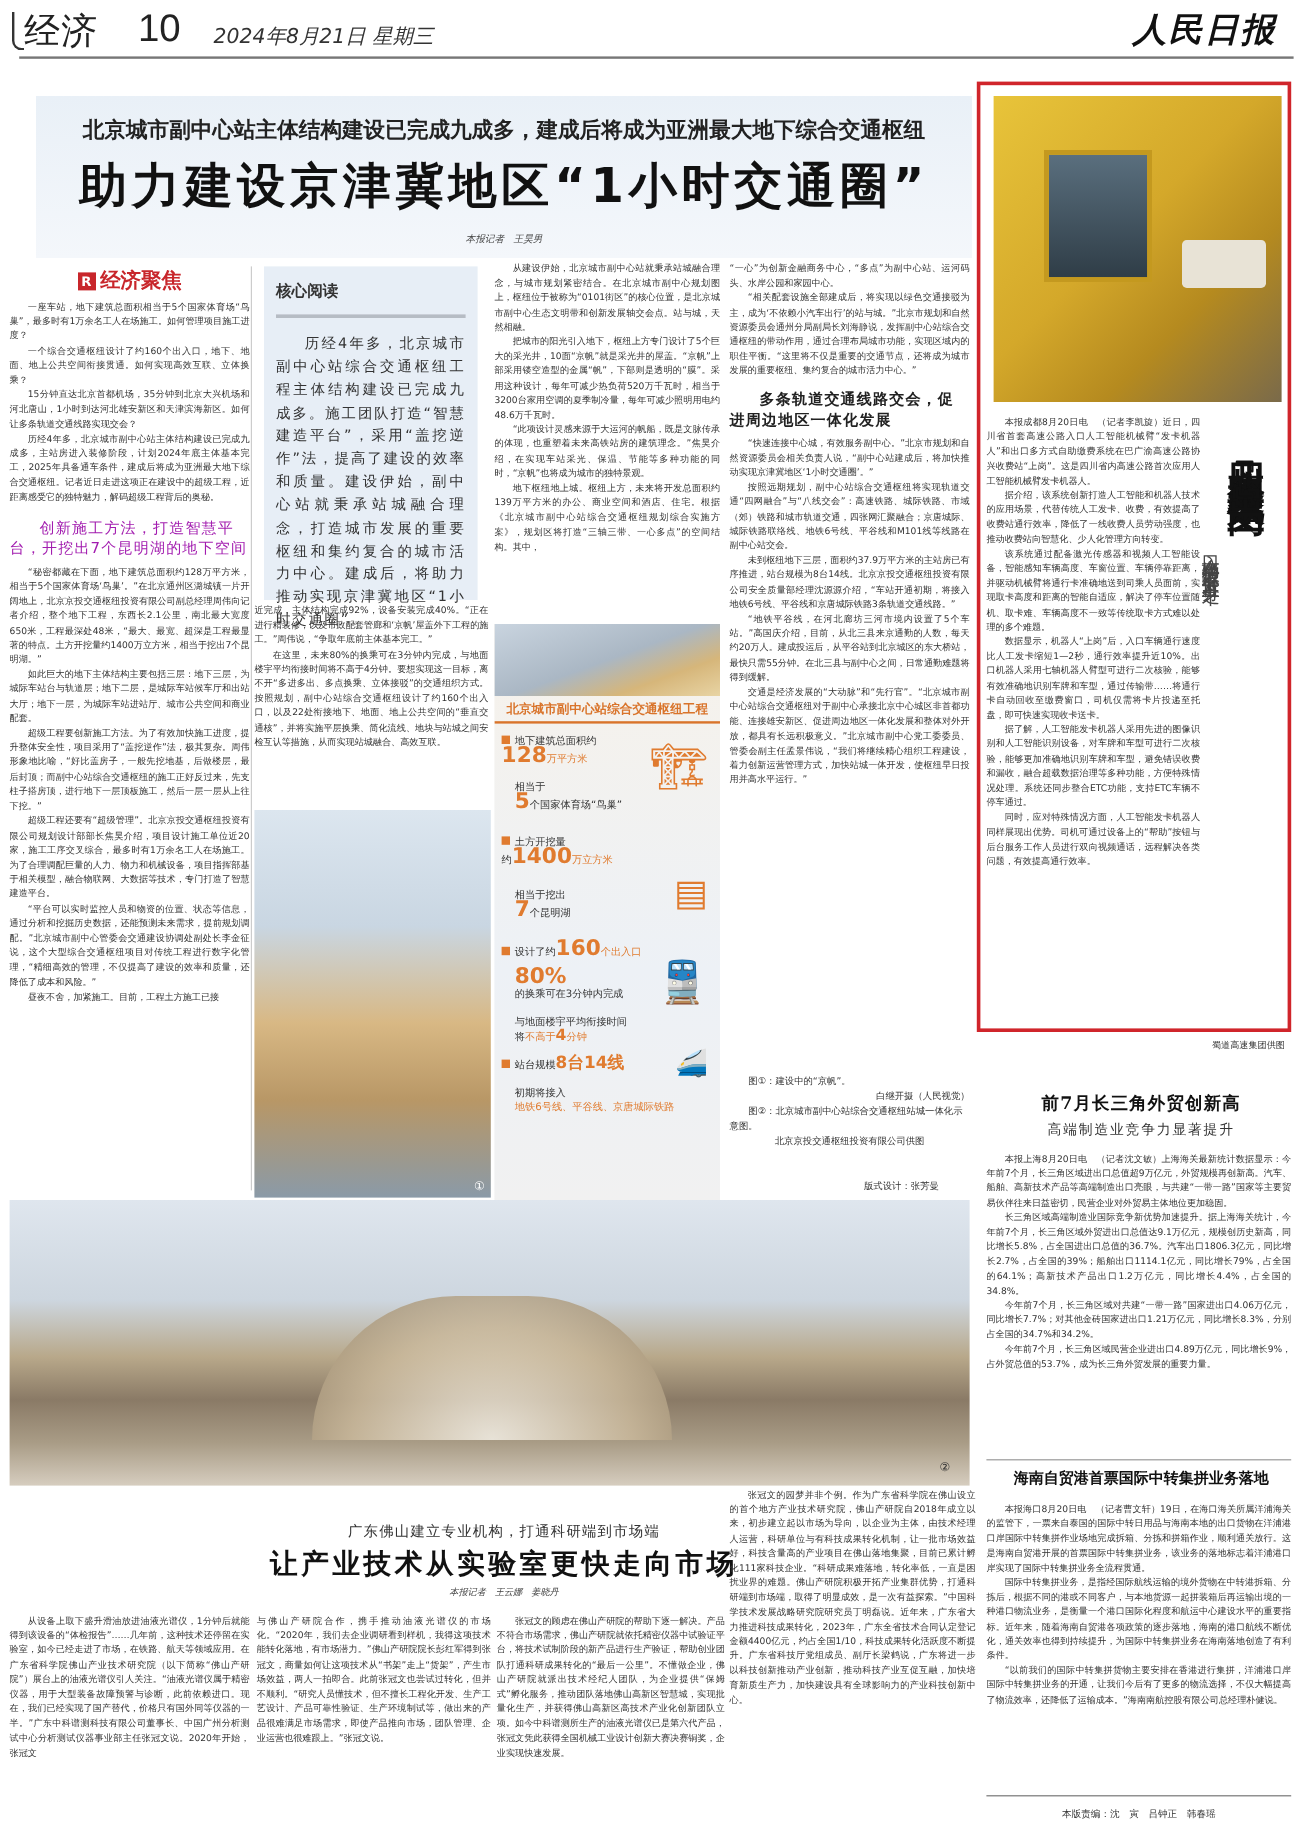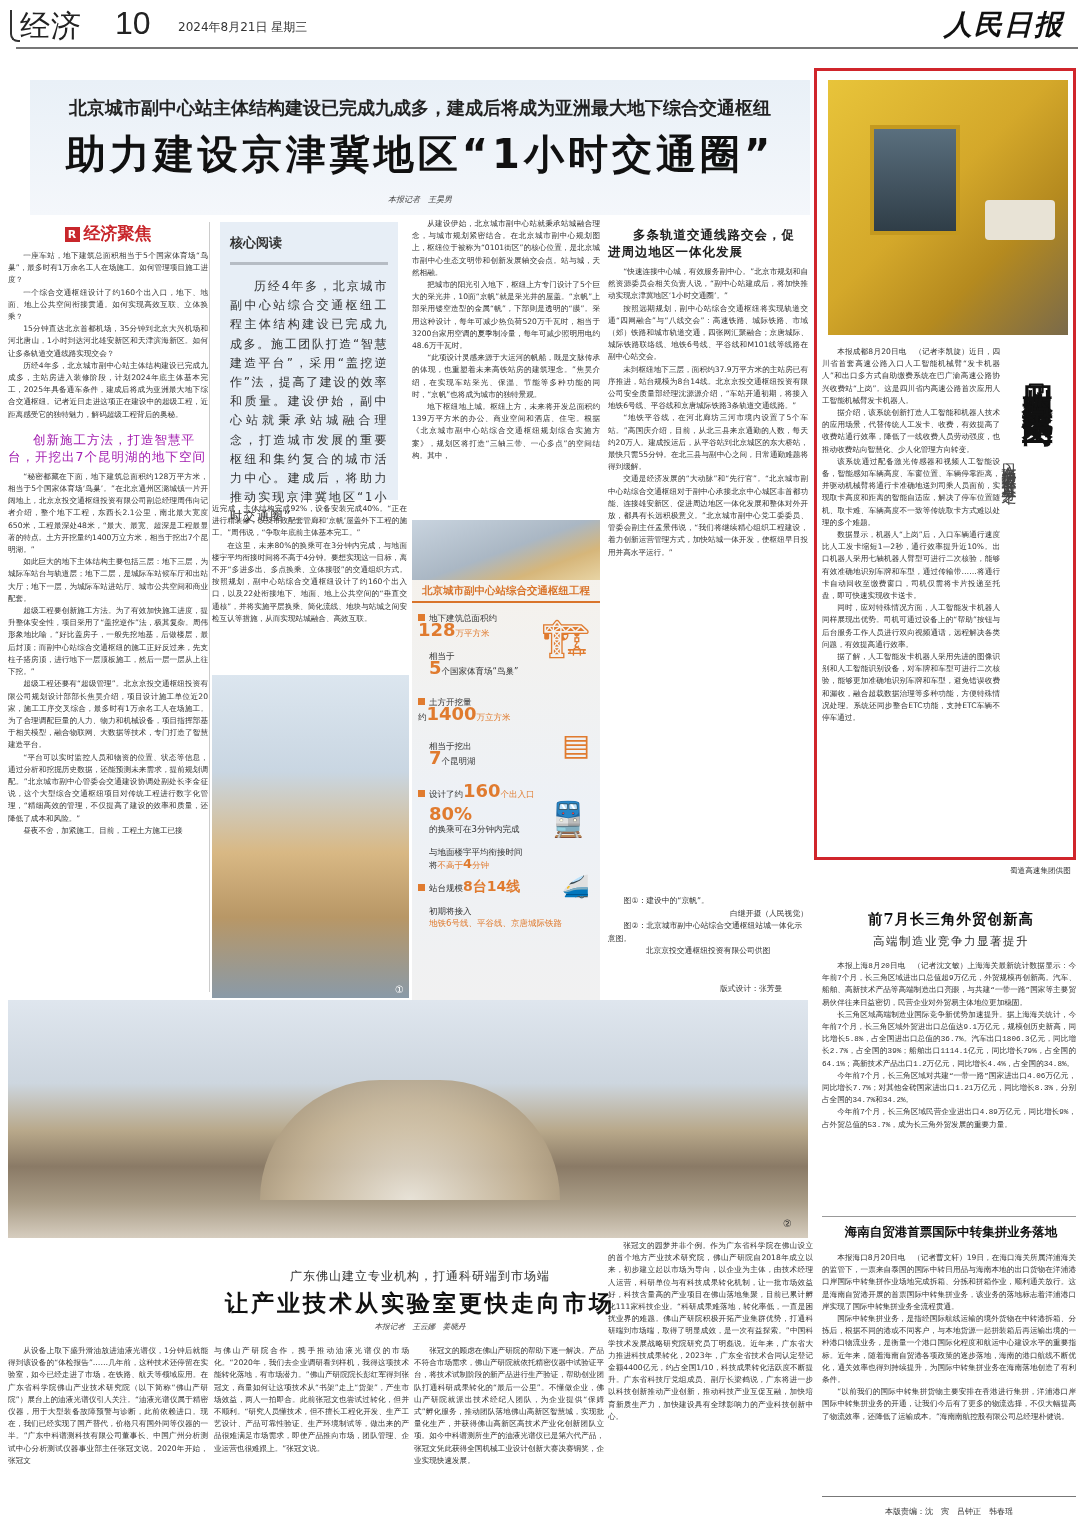--- a/index.html
+++ b/index.html
@@ -6,21 +6,21 @@
   body { width: 1080px; height: 1526px; background: #fff; font-family: "DejaVu Sans", sans-serif; color: #222; position: relative; overflow: hidden; }
   .abs { position: absolute; }
   .body-text { font-size: 7.6px; line-height: 12.2px; color: #333; text-align: justify; }
   .body-text p { text-indent: 2em; }
 
   
   #masthead { left: 0; top: 0; width: 1080px; height: 56px; }
   #mh-bracket { left: 10px; top: 10px; width: 10px; height: 32px; border-left: 2px solid #333; border-bottom: 2px solid #333; border-bottom-left-radius: 8px; }
   #mh-section { left: 20px; top: 6px; font-size: 30px; color: #222; letter-spacing: 1px; }
   #mh-page { left: 115px; top: 5px; font-size: 32px; color: #222; font-family: "Liberation Sans", sans-serif; }
-  #mh-date { left: 178px; top: 19px; font-size: 12px; color: #333; }
+  #mh-date { left: 178px; top: 19px; font-size: 17px; color: #333; font-style: italic; }
   #mh-logo { right: 16px; top: 6px; font-size: 28px; font-style: italic; font-weight: bold; font-family: "DejaVu Serif", serif; color: #111; letter-spacing: 2px; }
   #mh-rule { left: 16px; top: 47px; width: 1062px; height: 2px; background: #777; }
 
   
   #lead-head { left: 30px; top: 80px; width: 780px; height: 135px; background: linear-gradient(#e9f0f7, #f4f7fb); }
   #lead-kicker { left: 30px; top: 96px; width: 780px; text-align: center; font-size: 18px; font-weight: bold; font-family: "DejaVu Serif", serif; color: #222; }
   #lead-title { left: 30px; top: 127px; width: 780px; text-align: center; font-size: 40px; font-weight: bold; color: #111; letter-spacing: 4px; }
   #lead-byline { left: 30px; top: 194px; width: 780px; text-align: center; font-size: 8px; color: #444; font-style: italic; }
 
   
@@ -69,21 +69,21 @@
   #truck-window { left: 870px; top: 125px; width: 90px; height: 110px; background: linear-gradient(#5a6f7e, #2f3d47); border: 4px solid #c4991f; }
   #truck-arm { left: 985px; top: 200px; width: 70px; height: 40px; background: #e8e3d6; border-radius: 4px; }
   #sc-text { left: 822px; top: 346px; width: 178px; }
   #sc-title { left: 1018px; top: 362px; width: 40px; font-size: 31px; font-weight: bold; writing-mode: vertical-rl; font-family: "DejaVu Serif", serif; color: #111; line-height: 40px; letter-spacing: 2px; }
   #sc-sub { left: 996px; top: 450px; width: 22px; font-size: 15px; writing-mode: vertical-rl; color: #444; font-family: "DejaVu Serif", serif; letter-spacing: 2px; }
   #sc-credit { left: 1010px; top: 866px; font-size: 7.6px; color: #333; }
 
   
   #yd-title { left: 822px; top: 910px; width: 258px; text-align: center; font-size: 14.5px; font-weight: bold; font-family: "DejaVu Serif", serif; color: #111; letter-spacing: 1px; }
   #yd-sub { left: 822px; top: 934px; width: 258px; text-align: center; font-size: 11.5px; color: #333; letter-spacing: 1.5px; }
-  #yd-text { left: 822px; top: 960px; width: 254px; font-family: Liberation Mono, monospace; }
+  #yd-text { left: 822px; top: 960px; width: 254px; }
 
   
   #hn-rule { left: 822px; top: 1216px; width: 254px; height: 1px; background: #999; }
   #hn-title { left: 822px; top: 1224px; width: 258px; text-align: center; font-size: 12.5px; font-weight: bold; color: #111; }
   #hn-text { left: 822px; top: 1252px; width: 254px; }
   #ed-rule { left: 822px; top: 1496px; width: 254px; height: 1px; background: #777; }
   #editors { left: 822px; top: 1506px; width: 254px; text-align: center; font-size: 8px; color: #333; }
 
   
   #fs-kicker { left: 30px; top: 1268px; width: 780px; text-align: center; font-size: 12px; color: #333; letter-spacing: 1px; }
@@ -199,20 +199,24 @@
     <span class="sq"></span><span>站台规模</span><span class="ig-big" style="font-size:14px">8台14线</span>
   </div>
   <div class="ig-icon" style="top:356px;font-size:22px">🚄</div>
   <div class="ig-item" style="top:385px;left:17px">
     <span>初期将接入</span><br>
     <span class="ig-org">地铁6号线、平谷线、京唐城际铁路</span>
   </div>
 </div>
 
 <div id="col4" class="abs">
+  <div class="body-text">
+    <p style="text-indent:0">“一心”为创新金融商务中心，“多点”为副中心站、运河码头、水岸公园和家园中心。</p>
+    <p>“相关配套设施全部建成后，将实现以绿色交通接驳为主，成为‘不依赖小汽车出行’的站与城。”北京市规划和自然资源委员会通州分局副局长刘海静说，发挥副中心站综合交通枢纽的带动作用，通过合理布局城市功能，实现区域内的职住平衡。“这里将不仅是重要的交通节点，还将成为城市发展的重要枢纽、集约复合的城市活力中心。”</p>
+  </div>
   <div id="col4-head">多条轨道交通线路交会，促进周边地区一体化发展</div>
   <div class="body-text">
     <p>“快速连接中心城，有效服务副中心。”北京市规划和自然资源委员会相关负责人说，“副中心站建成后，将加快推动实现京津冀地区‘1小时交通圈’。”</p>
     <p>按照远期规划，副中心站综合交通枢纽将实现轨道交通“四网融合”与“八线交会”：高速铁路、城际铁路、市域（郊）铁路和城市轨道交通，四张网汇聚融合；京唐城际、城际铁路联络线、地铁6号线、平谷线和M101线等线路在副中心站交会。</p>
     <p>未到枢纽地下三层，面积约37.9万平方米的主站房已有序推进，站台规模为8台14线。北京京投交通枢纽投资有限公司安全质量部经理沈源源介绍，“车站开通初期，将接入地铁6号线、平谷线和京唐城际铁路3条轨道交通线路。”</p>
     <p>“地铁平谷线，在河北廊坊三河市境内设置了5个车站。”高国庆介绍，目前，从北三县来京通勤的人数，每天约20万人。建成投运后，从平谷站到北京城区的东大桥站，最快只需55分钟。在北三县与副中心之间，日常通勤难题将得到缓解。</p>
     <p>交通是经济发展的“大动脉”和“先行官”。“北京城市副中心站综合交通枢纽对于副中心承接北京中心城区非首都功能、连接雄安新区、促进周边地区一体化发展和整体对外开放，都具有长远积极意义。”北京城市副中心党工委委员、管委会副主任孟景伟说，“我们将继续精心组织工程建设，着力创新运营管理方式，加快站城一体开发，使枢纽早日投用并高水平运行。”</p>
   </div>
 </div>
 <div id="captions" class="abs">
@@ -229,22 +233,22 @@
 
 <div id="red-box" class="abs"></div>
 <div id="truck-photo" class="abs"></div>
 <div id="truck-window" class="abs"></div>
 <div id="truck-arm" class="abs"></div>
 <div id="sc-text" class="abs body-text">
   <p>本报成都8月20日电　（记者李凯旋）近日，四川省首套高速公路入口人工智能机械臂“发卡机器人”和出口多方式自助缴费系统在巴广渝高速公路协兴收费站“上岗”。这是四川省内高速公路首次应用人工智能机械臂发卡机器人。</p>
   <p>据介绍，该系统创新打造人工智能和机器人技术的应用场景，代替传统人工发卡、收费，有效提高了收费站通行效率，降低了一线收费人员劳动强度，也推动收费站向智慧化、少人化管理方向转变。</p>
   <p>该系统通过配备激光传感器和视频人工智能设备，智能感知车辆高度、车窗位置、车辆停靠距离，并驱动机械臂将通行卡准确地送到司乘人员面前，实现取卡高度和距离的智能自适应，解决了停车位置随机、取卡难、车辆高度不一致等传统取卡方式难以处理的多个难题。</p>
   <p>数据显示，机器人“上岗”后，入口车辆通行速度比人工发卡缩短1—2秒，通行效率提升近10%。出口机器人采用七轴机器人臂型可进行二次核验，能够有效准确地识别车牌和车型，通过传输带……将通行卡自动回收至缴费窗口，司机仅需将卡片投递至托盘，即可快速实现收卡送卡。</p>
+  <p>据了解，人工智能发卡机器人采用先进的图像识别和人工智能识别设备，对车牌和车型可进行二次核验，能够更加准确地识别车牌和车型，避免错误收费和漏收，融合超载数据治理等多种功能，方便特殊情况处理。系统还同步整合ETC功能，支持ETC车辆不停车通过。</p>
   <p>同时，应对特殊情况方面，人工智能发卡机器人同样展现出优势。司机可通过设备上的“帮助”按钮与后台服务工作人员进行双向视频通话，远程解决各类问题，有效提高通行效率。</p>
-  <p>据了解，人工智能发卡机器人采用先进的图像识别和人工智能识别设备，对车牌和车型可进行二次核验，能够更加准确地识别车牌和车型，避免错误收费和漏收，融合超载数据治理等多种功能，方便特殊情况处理。系统还同步整合ETC功能，支持ETC车辆不停车通过。</p>
 </div>
 <div id="sc-title" class="abs">四川高速公路『发卡机器人』上岗</div>
 <div id="sc-sub" class="abs">入口车辆通行效率提升近百分之十</div>
 
 <div id="sc-credit" class="abs">蜀道高速集团供图</div>
 
 <div id="yd-title" class="abs">前7月长三角外贸创新高</div>
 <div id="yd-sub" class="abs">高端制造业竞争力显著提升</div>
 <div id="yd-text" class="abs body-text">
   <p>本报上海8月20日电　（记者沈文敏）上海海关最新统计数据显示：今年前7个月，长三角区域进出口总值超9万亿元，外贸规模再创新高。汽车、船舶、高新技术产品等高端制造出口亮眼，与共建“一带一路”国家等主要贸易伙伴往来日益密切，民营企业对外贸易主体地位更加稳固。</p>

